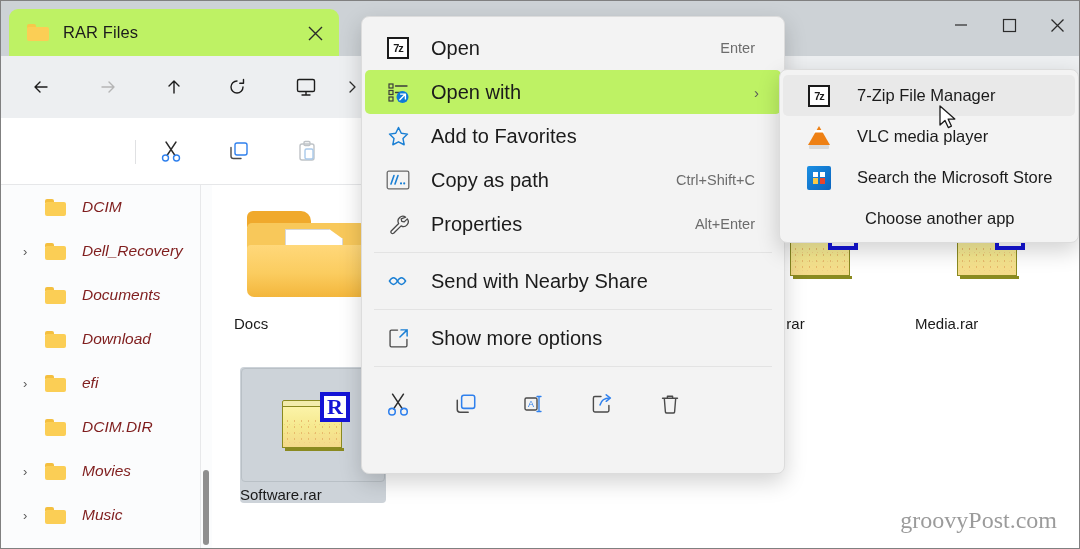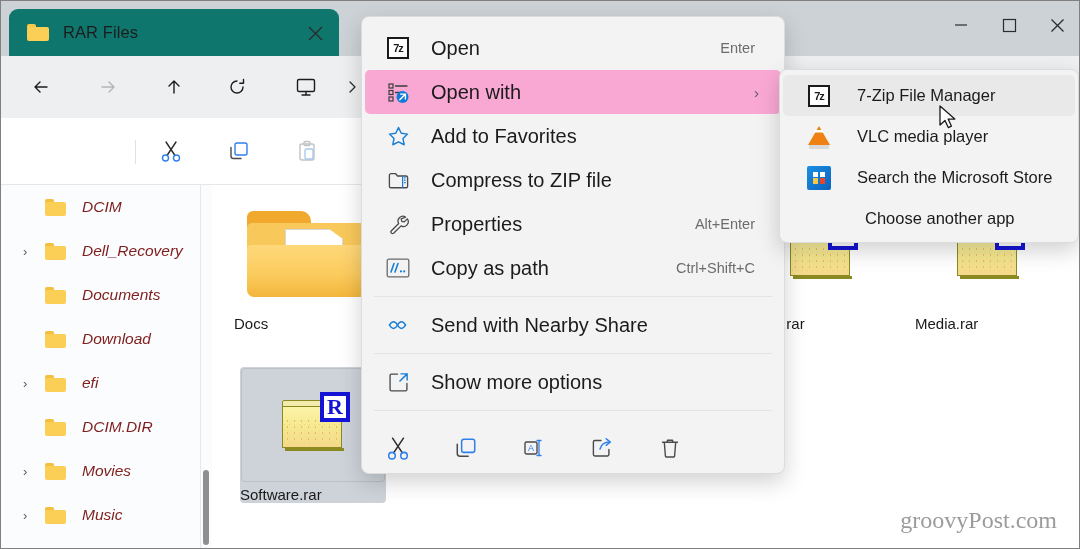--- a/index.html
+++ b/index.html
@@ -17,21 +17,21 @@
     overflow: hidden;
   }
 
   
   .titlebar {
     position: absolute; left: 0; top: 0; width: 1080px; height: 55px;
     background: #cdd2d6;
   }
   .tab {
     position: absolute; left: 8px; top: 8px; width: 330px; height: 47px;
-    background: #0f766e;
+    background: #bef264;
     border-radius: 9px 9px 0 0;
     display: flex; align-items: center;
   }
   .tab-folder-icon {
     margin-left: 18px; width: 22px; height: 17px; position: relative;
   }
   .tab-folder-icon::before {
     content:""; position:absolute; left:0; top:0; width:9px; height:4px;
     background:#f7c84a; border-radius:2px 2px 0 0;
   }
@@ -197,21 +197,21 @@
   .ctxmenu {
     position:absolute; left:360px; top:15px; width:424px; height:458px;
     background:#f3f3f3; border:1px solid #dcdcdc; border-radius:8px;
     box-shadow: 0 8px 22px rgba(0,0,0,.18);
     overflow:hidden;
   }
   .ctxrow {
     position:relative; height:44px; display:flex; align-items:center;
     margin: 0 3px; border-radius:5px;
   }
-  .ctxrow.hl { background:#f9a8d4; }
+  .ctxrow.hl { background:#bef264; }
   .ctx-icon { width:34px; flex:0 0 34px; display:flex; align-items:center; justify-content:center; margin-left:16px; }
   .ctx-label { margin-left:16px; font-size:20px; color:#1b1b1b; }
   .ctx-accel { position:absolute; right:26px; font-size:14.5px; color:#6c6c6c; }
   .ctx-sub { position:absolute; right:22px; font-size:15px; color:#5a5a5a; }
   .ctx-divider { height:1px; background:#e3e3e3; margin:6px 12px; }
   .ctx-actionbar { display:flex; align-items:center; height:62px; padding-left:16px; gap:28px; }
   .ctx-action { width:40px; height:40px; display:flex; align-items:center; justify-content:center; border-radius:5px; }
 
   
   .submenu {
@@ -499,52 +499,42 @@
 
     <div class="ctxrow">
       <span class="ctx-icon">
         <svg width="23" height="23" viewBox="0 0 24 24">
           <path d="M12 2.6 L14.9 8.6 L21.4 9.5 L16.7 14.1 L17.9 20.6 L12 17.5 L6.1 20.6 L7.3 14.1 L2.6 9.5 L9.1 8.6 Z" fill="none" stroke="#1a7fd4" stroke-width="1.5" stroke-linejoin="round"></path>
         </svg>
       </span>
       <span class="ctx-label">Add to Favorites</span>
     </div>
 
-    <div class="ctxrow">
-      <span class="ctx-icon">
-        <svg width="23" height="23" viewBox="0 0 24 24">
-          <path d="M2.5 6.5 A1.6 1.6 0 0 1 4.1 4.9 H9 L11 7.3 H19.9 A1.6 1.6 0 0 1 21.5 8.9 V18 A1.6 1.6 0 0 1 19.9 19.6 H4.1 A1.6 1.6 0 0 1 2.5 18 Z" fill="none" stroke="#4a4a4a" stroke-width="1.4" stroke-linejoin="round"></path>
-          <path d="M16.3 7.3 V19.6" stroke="#1a7fd4" stroke-width="1.3"></path>
-          <path d="M17.8 9.3 H19.5 M17.8 11.7 H19.5 M17.8 14.1 H19.5" stroke="#1a7fd4" stroke-width="1.3"></path>
-        </svg>
-      </span>
-      <span class="ctx-label">Compress to ZIP file</span>
-    </div>
-
-    <div class="ctxrow">
-      <span class="ctx-icon">
-        <svg width="23" height="23" viewBox="0 0 24 24">
-          <path d="M19.5 4.4 A5 5 0 0 0 12.2 10.9 L4.4 18.7 A1.8 1.8 0 0 0 6.9 21.2 L14.7 13.4 A5 5 0 0 0 21.2 6.1 L18 9.3 L15.4 8.7 L14.8 6.1 Z" fill="none" stroke="#4a4a4a" stroke-width="1.35" stroke-linejoin="round"></path>
-        </svg>
-      </span>
-      <span class="ctx-label">Properties</span>
-      <span class="ctx-accel">Alt+Enter</span>
-    </div>
 
     <div class="ctxrow">
       <span class="ctx-icon">
         <svg width="24" height="20" viewBox="0 0 24 20">
           <rect x="1.2" y="1.2" width="21.6" height="17.6" rx="1.6" fill="none" stroke="#6a6a6a" stroke-width="1.3"></rect>
           <path d="M5 14 L8 5.5 M9 14 L12 5.5" stroke="#1a7fd4" stroke-width="1.6" stroke-linecap="round"></path>
           <circle cx="15" cy="13.4" r="1.05" fill="#1a7fd4"></circle>
           <circle cx="18.2" cy="13.4" r="1.05" fill="#1a7fd4"></circle>
         </svg>
       </span>
       <span class="ctx-label">Copy as path</span>
       <span class="ctx-accel">Ctrl+Shift+C</span>
+    </div>
+
+    <div class="ctxrow">
+      <span class="ctx-icon">
+        <svg width="23" height="23" viewBox="0 0 24 24">
+          <path d="M19.5 4.4 A5 5 0 0 0 12.2 10.9 L4.4 18.7 A1.8 1.8 0 0 0 6.9 21.2 L14.7 13.4 A5 5 0 0 0 21.2 6.1 L18 9.3 L15.4 8.7 L14.8 6.1 Z" fill="none" stroke="#4a4a4a" stroke-width="1.35" stroke-linejoin="round"></path>
+        </svg>
+      </span>
+      <span class="ctx-label">Properties</span>
+      <span class="ctx-accel">Alt+Enter</span>
     </div>
 
     <div class="ctx-divider"></div>
 
     <div class="ctxrow">
       <span class="ctx-icon">
         <svg width="20" height="14" viewBox="0 0 20 14">
           <path d="M1.5 7 C4 2.5 7 2.5 9.5 7 C12 11.5 15 11.5 17.5 7" stroke="#1a7fd4" stroke-width="1.5" fill="none" stroke-linecap="round"></path>
           <path d="M1.5 7 C4 11.5 7 11.5 9.5 7 C12 2.5 15 2.5 17.5 7" stroke="#1a7fd4" stroke-width="1.5" fill="none" stroke-linecap="round"></path>
         </svg>

